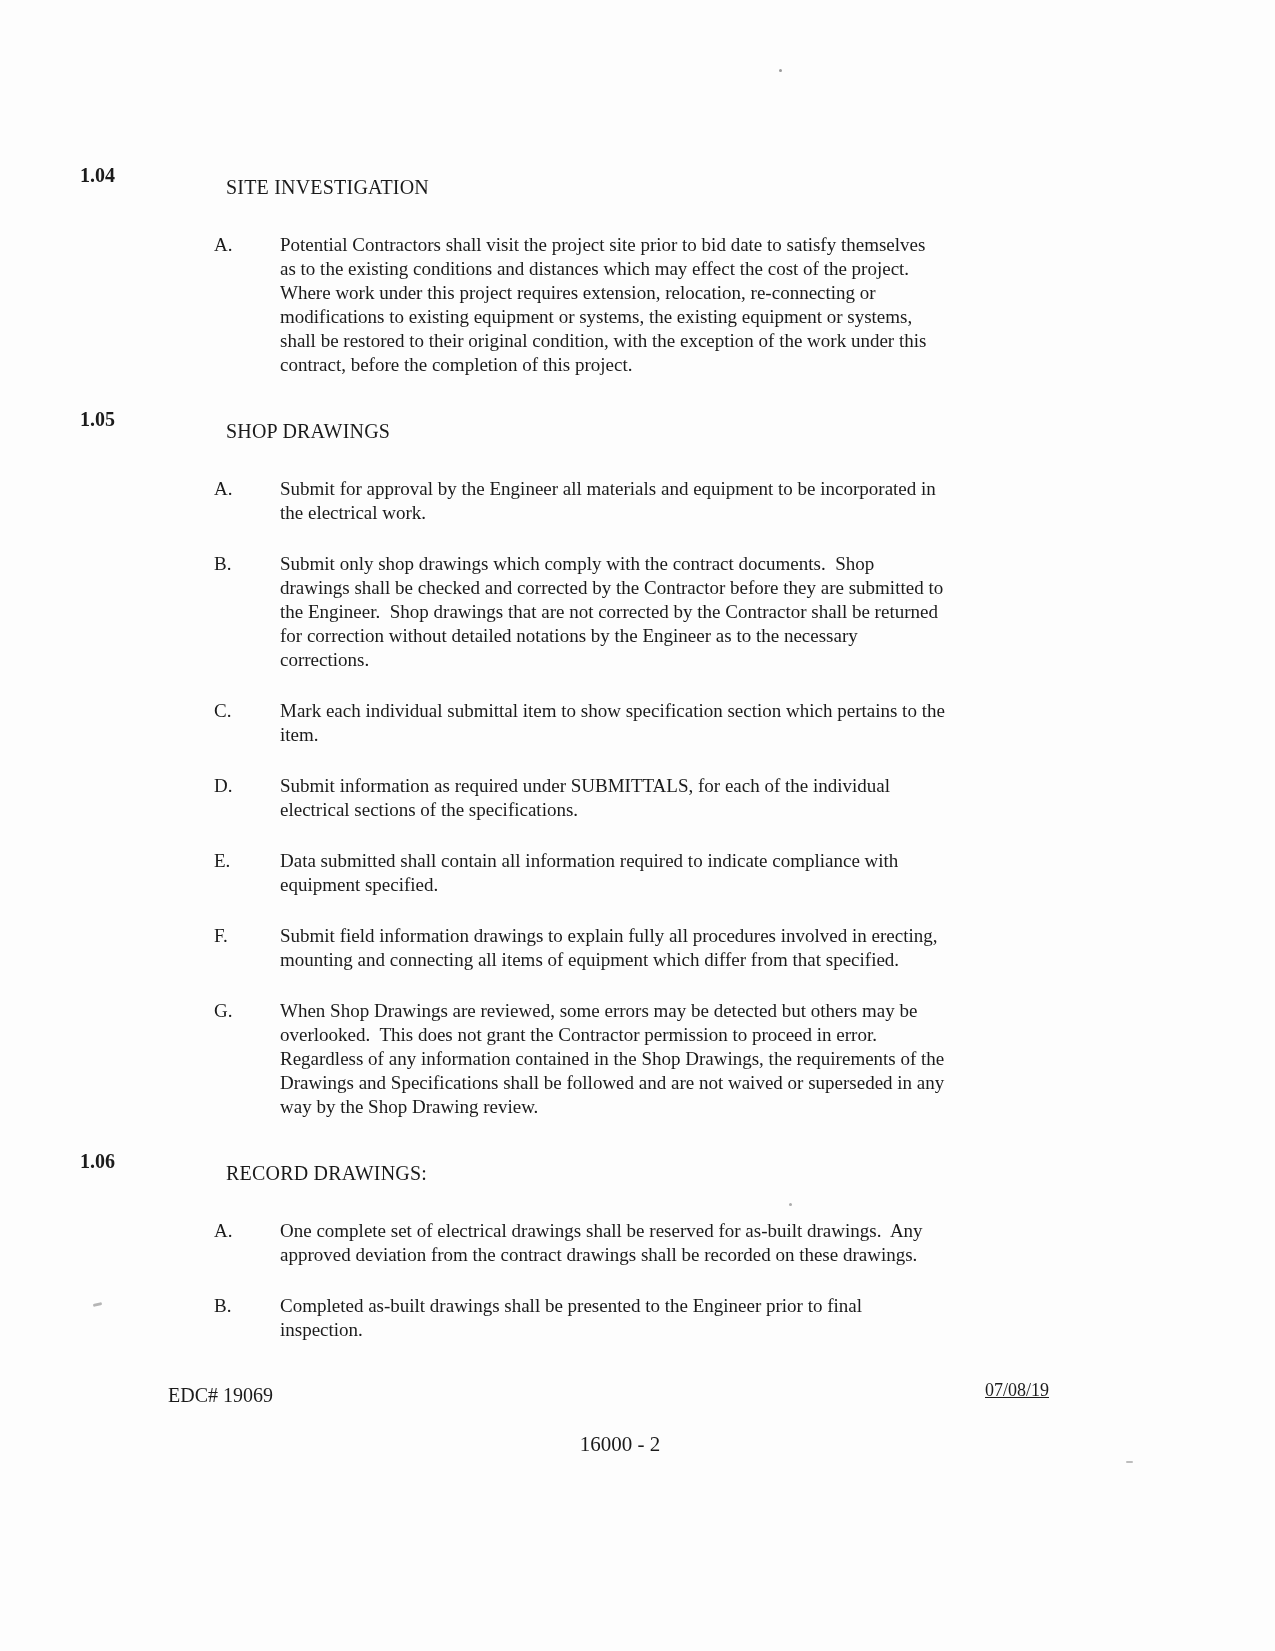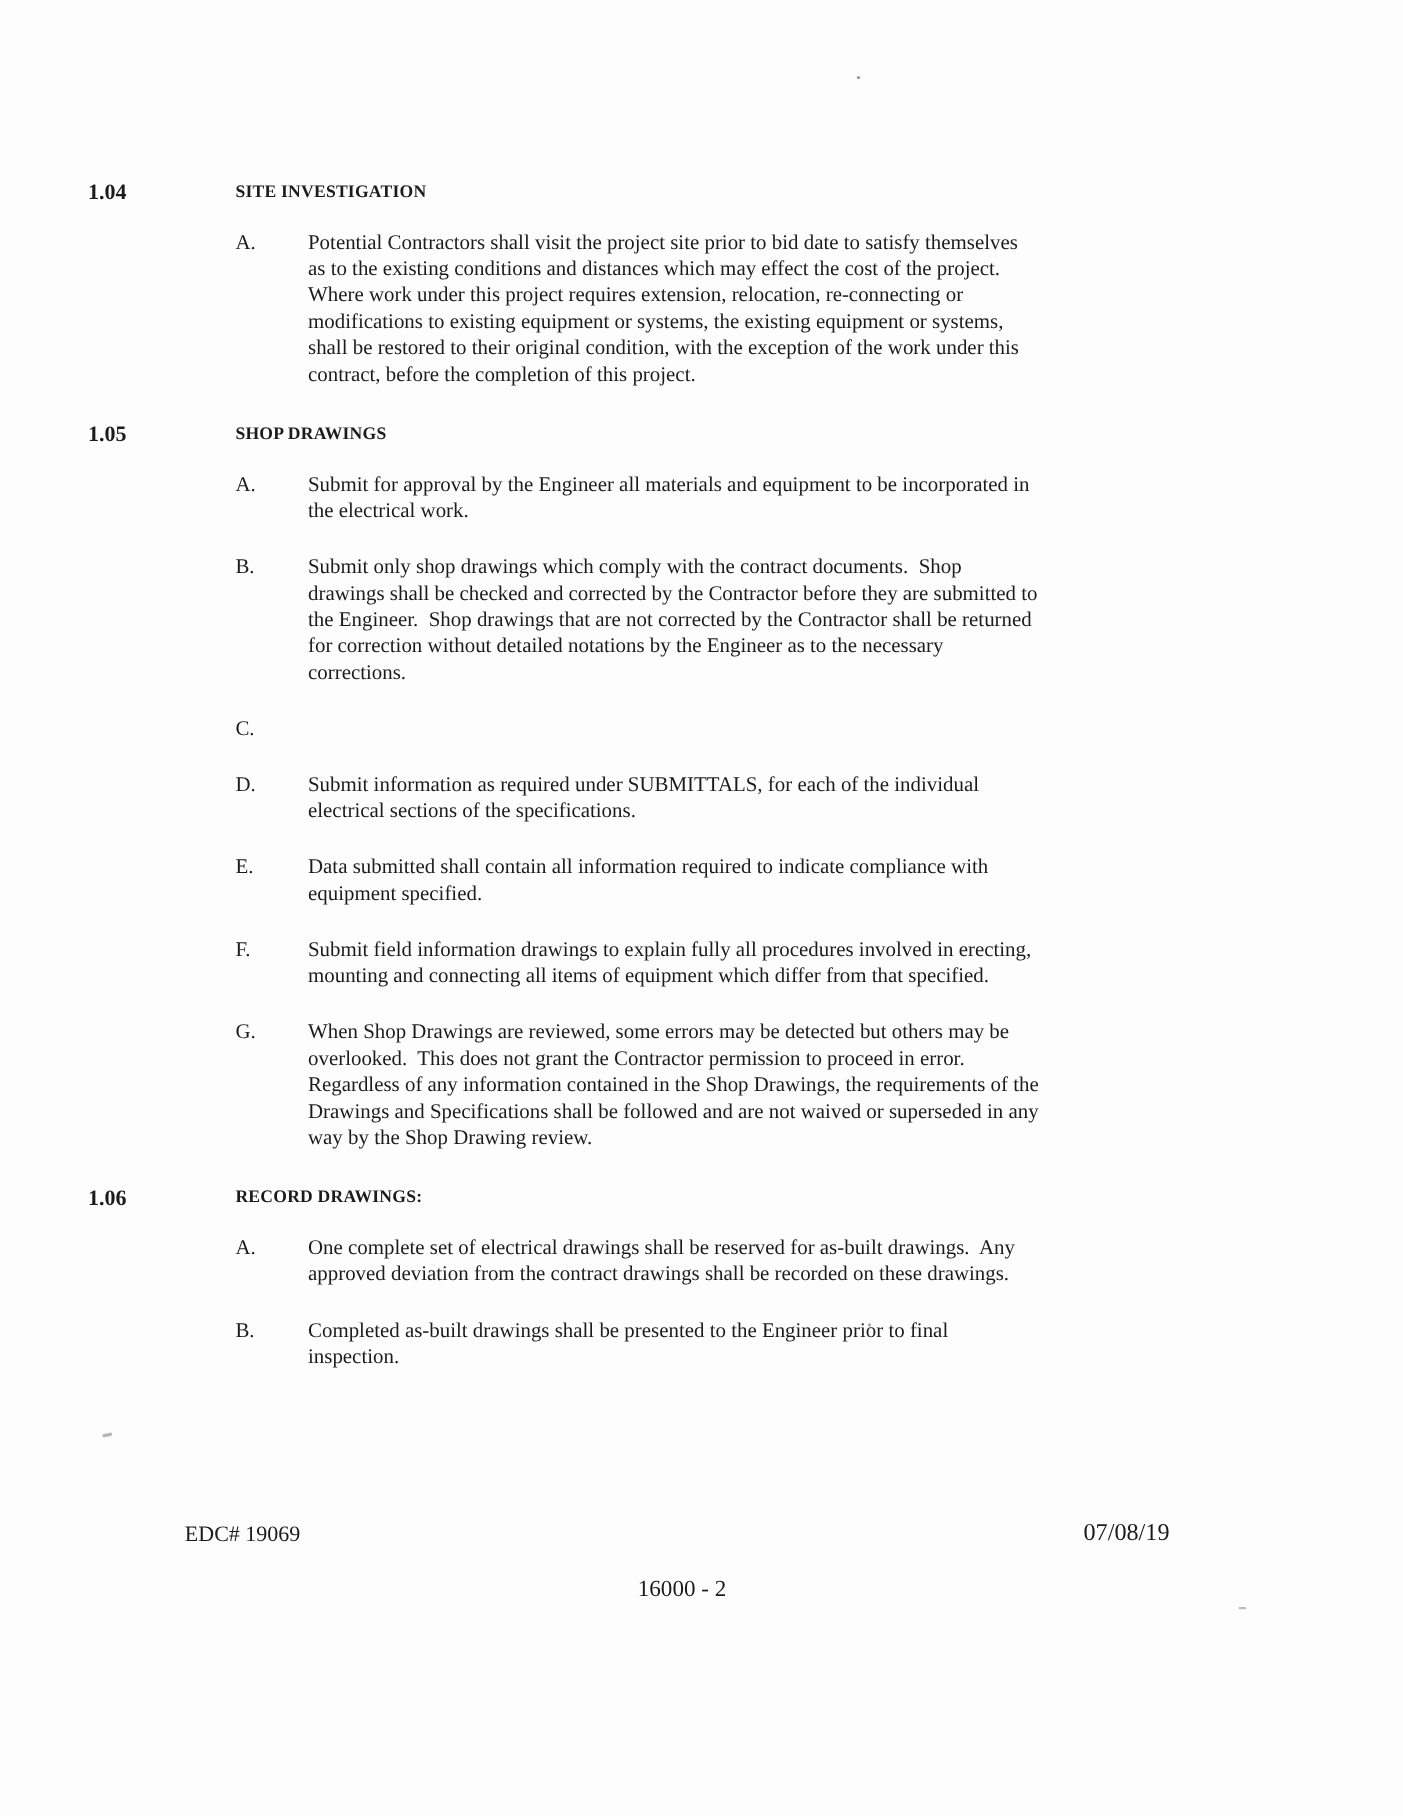--- a/index.html
+++ b/index.html
@@ -27,23 +27,23 @@
     display: flex;
     margin-bottom: 22px;
   }
   .sec-num {
     width: 134px;
     font-weight: bold;
     font-size: 20px;
     line-height: 24px;
   }
   .sec-title {
-    margin: 0;
-    font-weight: bold;
-    font-size: 16px;
+    margin: 12px;
+    font-weight: normal;
+    font-size: 20px;
     line-height: 24px;
     letter-spacing: 0.2px;
   }
   .item {
     display: flex;
     margin-left: 134px;
     margin-bottom: 27px;
   }
   .item-letter {
     width: 66px;
@@ -61,21 +61,22 @@
   .footer-left {
     position: absolute;
     left: 168px;
     top: 1384px;
     font-size: 20px;
   }
   .footer-right {
     position: absolute;
     left: 985px;
     top: 1380px;
-    font-size: 22px;
+    font-size: 18px;
+    text-decoration: underline;
   }
   .footer-page {
     position: absolute;
     left: 0;
     top: 1432px;
     width: 1240px;
     text-align: center;
     font-size: 21px;
   }
   .speck {
@@ -114,20 +115,21 @@
       <div class="item">
         <span class="item-letter">A.</span>
         <p class="item-text">Submit for approval by the Engineer all materials and equipment to be incorporated in the electrical work.</p>
       </div>
       <div class="item">
         <span class="item-letter">B.</span>
         <p class="item-text">Submit only shop drawings which comply with the contract documents.  Shop drawings shall be checked and corrected by the Contractor before they are submitted to the Engineer.  Shop drawings that are not corrected by the Contractor shall be returned for correction without detailed notations by the Engineer as to the necessary corrections.</p>
       </div>
       <div class="item">
         <span class="item-letter">C.</span>
+        <p class="item-text">Mark each individual submittal item to show specification section which pertains to the item.</p>
       </div>
       <div class="item">
         <span class="item-letter">D.</span>
         <p class="item-text">Submit information as required under SUBMITTALS, for each of the individual electrical sections of the specifications.</p>
       </div>
       <div class="item">
         <span class="item-letter">E.</span>
         <p class="item-text">Data submitted shall contain all information required to indicate compliance with equipment specified.</p>
       </div>
       <div class="item">

